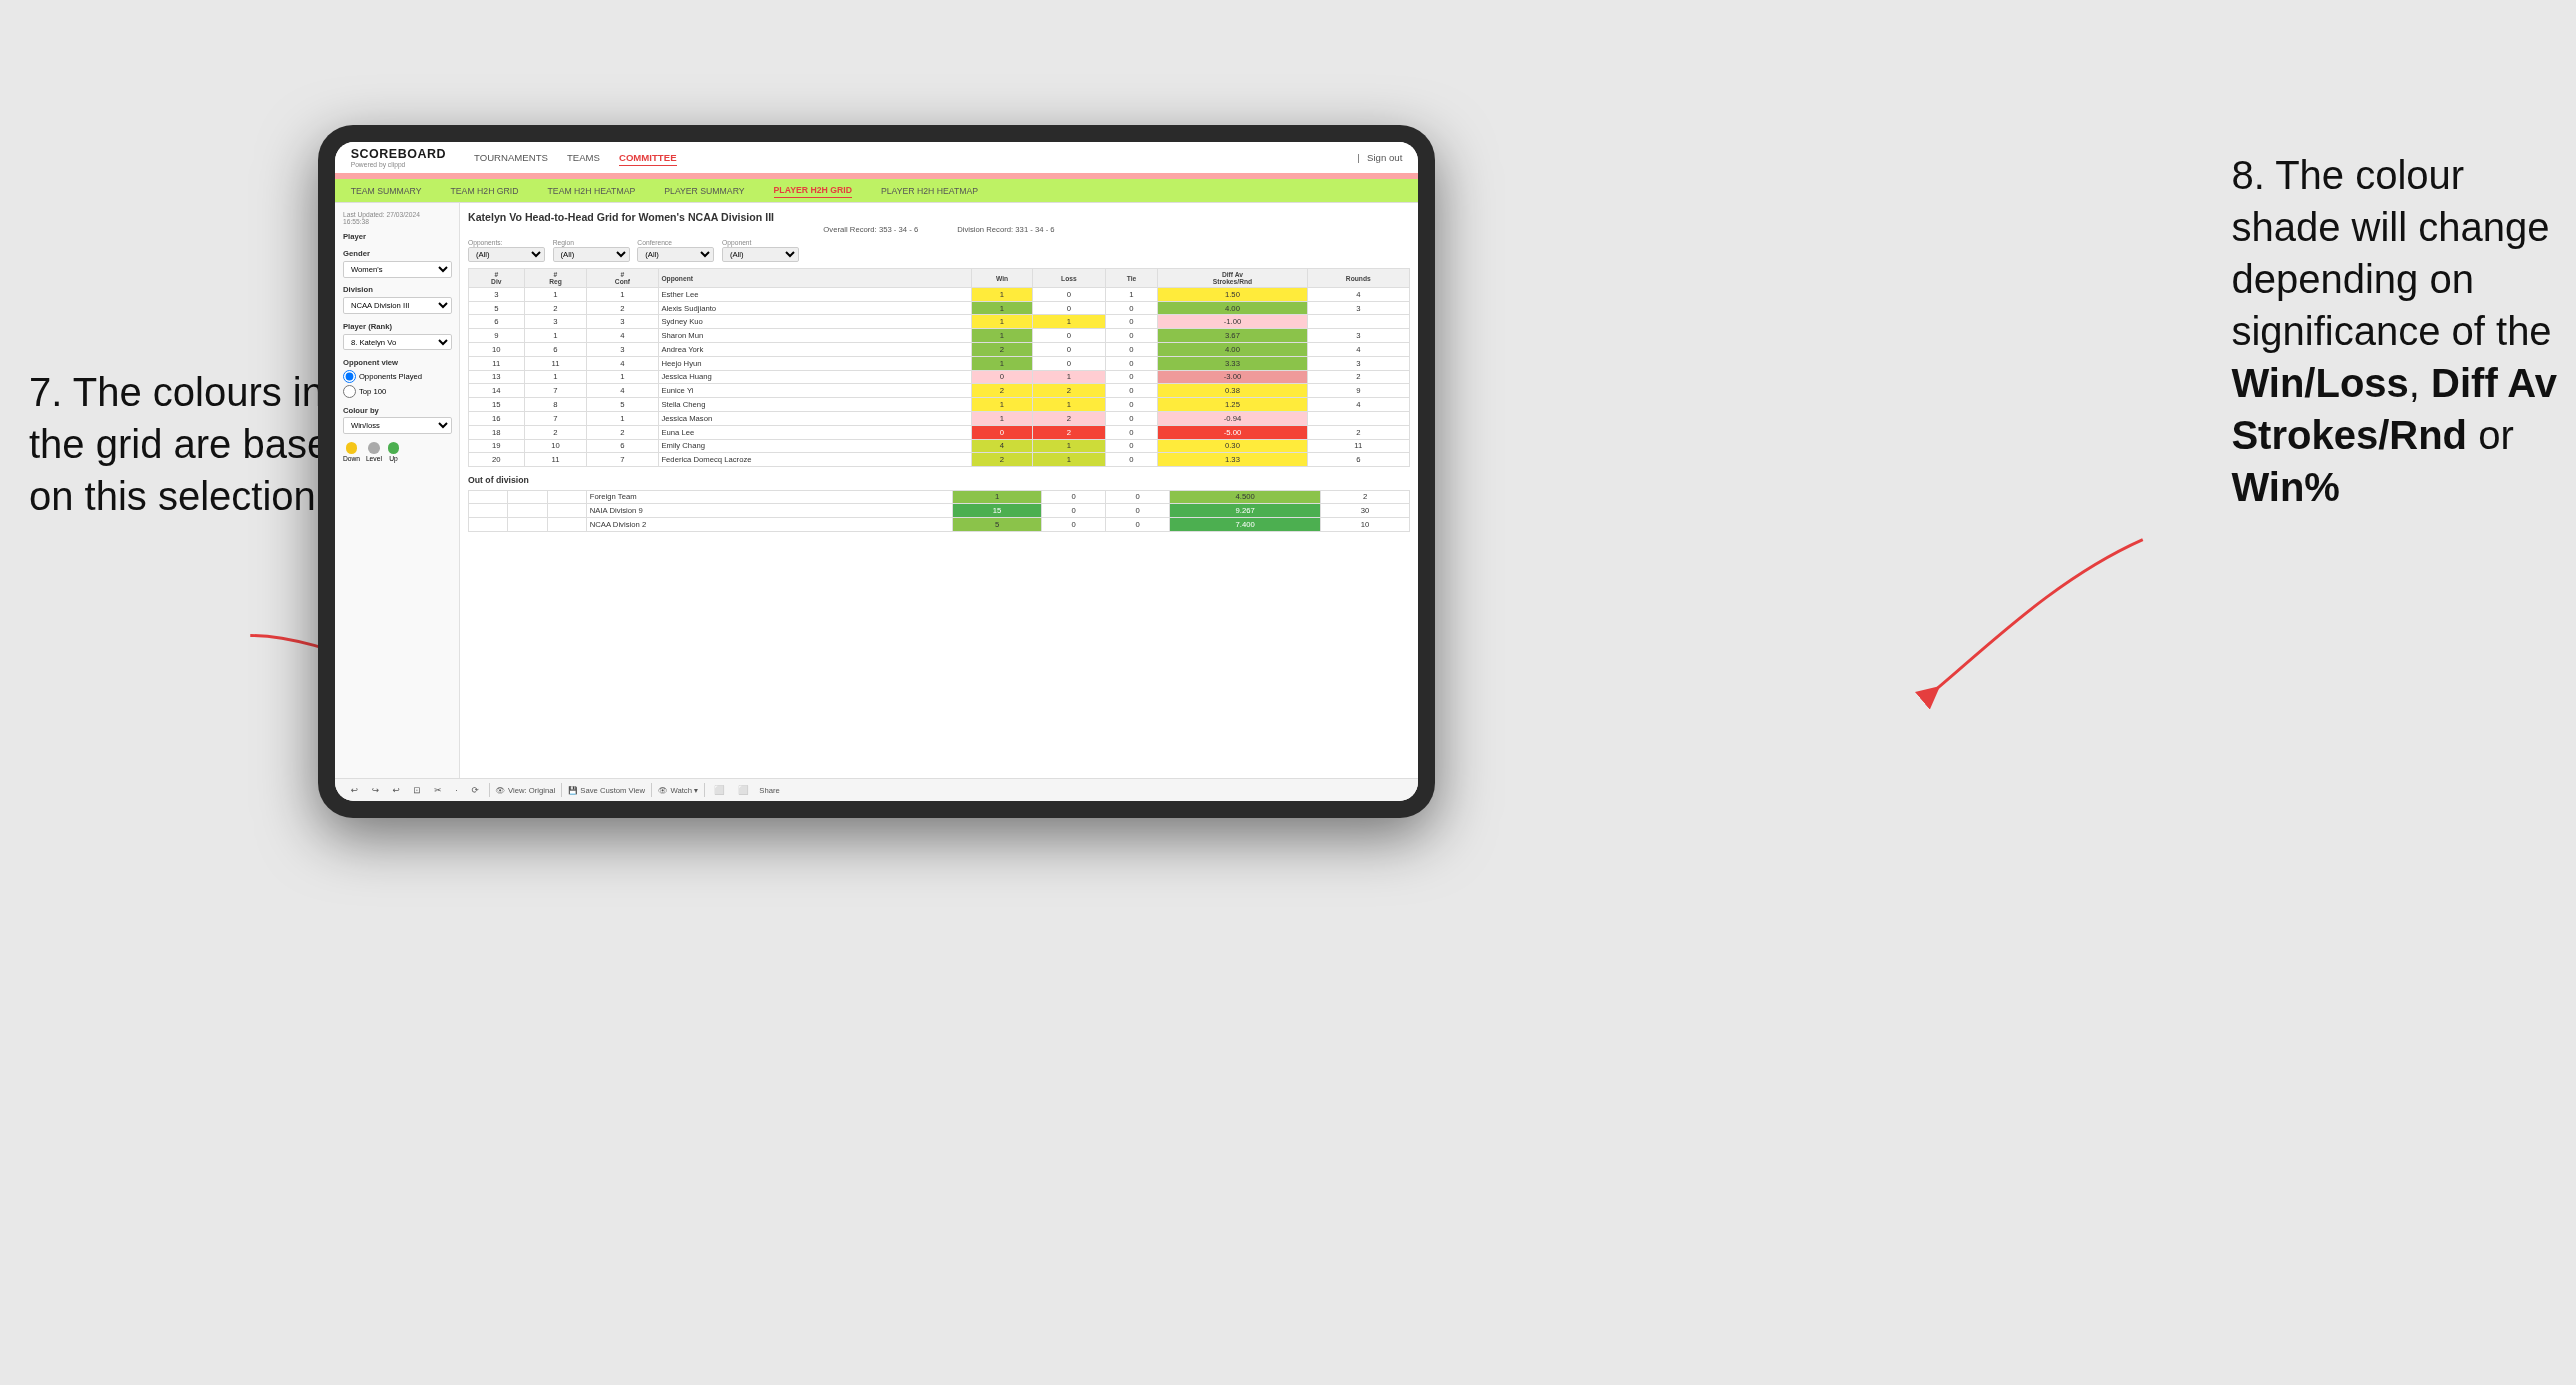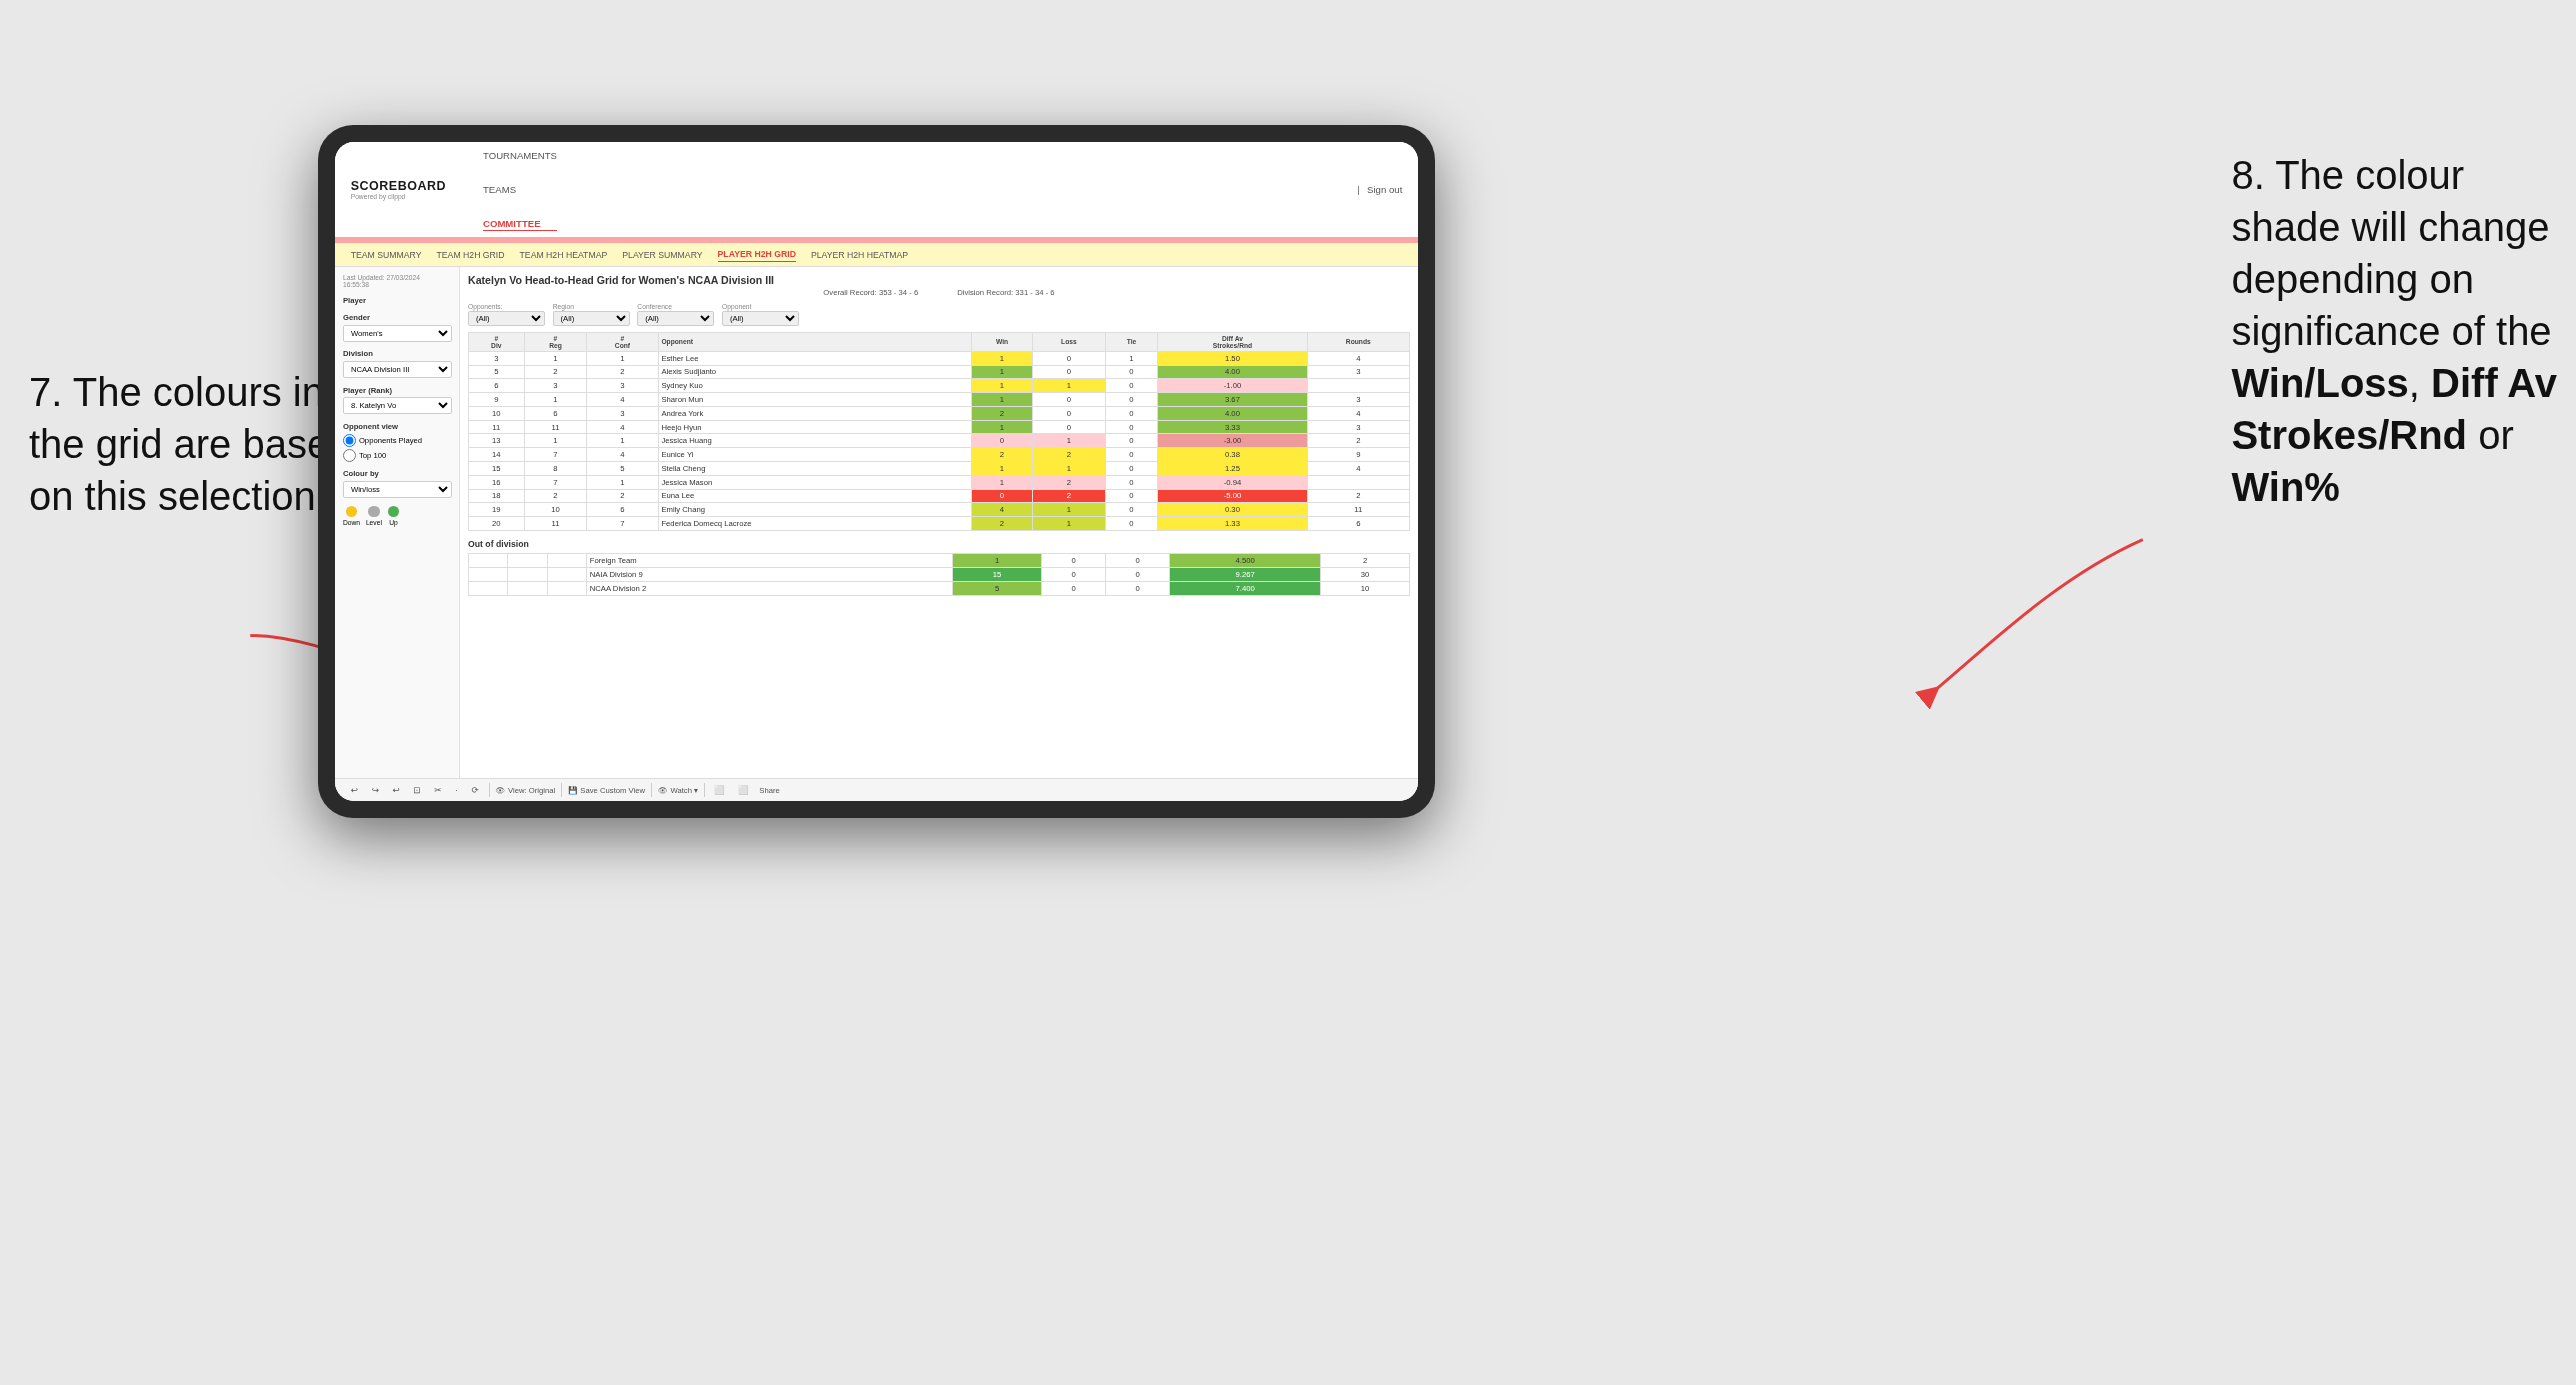--- a/index.html
+++ b/index.html
@@ -89,22 +89,21 @@
       line-height: 1;
     }
     .logo-sub {
       font-size: 6.7px;
       font-weight: 400;
       color: #888;
     }
     .nav-links {
       display: flex;
       gap: 19px;
-      margin-left: 20px;
-      flex-direction: column;
+      margin-left: 11px;
     }
     .nav-link {
       font-size: 9.6px;
       color: #555;
       text-decoration: none;
       padding: 1.9px 0;
       cursor: pointer;
     }
     .nav-link.active {
       color: #e53e3e;
@@ -115,25 +114,25 @@
       margin-left: auto;
       font-size: 8.7px;
       color: #555;
       display: flex;
       align-items: center;
       gap: 7.7px;
     }
 
     
     .sub-nav {
-      background: #fef9c3;
+      background: #bef264;
       border-bottom: 1px solid #ddd;
       padding: 3.9px 15.4px;
       display: flex;
-      gap: 15px;
+      gap: 29px;
       min-height: 23px;
       align-items: center;
     }
     .sub-nav-link {
       font-size: 8.7px;
       color: #555;
       cursor: pointer;
       padding: 1.9px 0;
     }
     .sub-nav-link.active {

